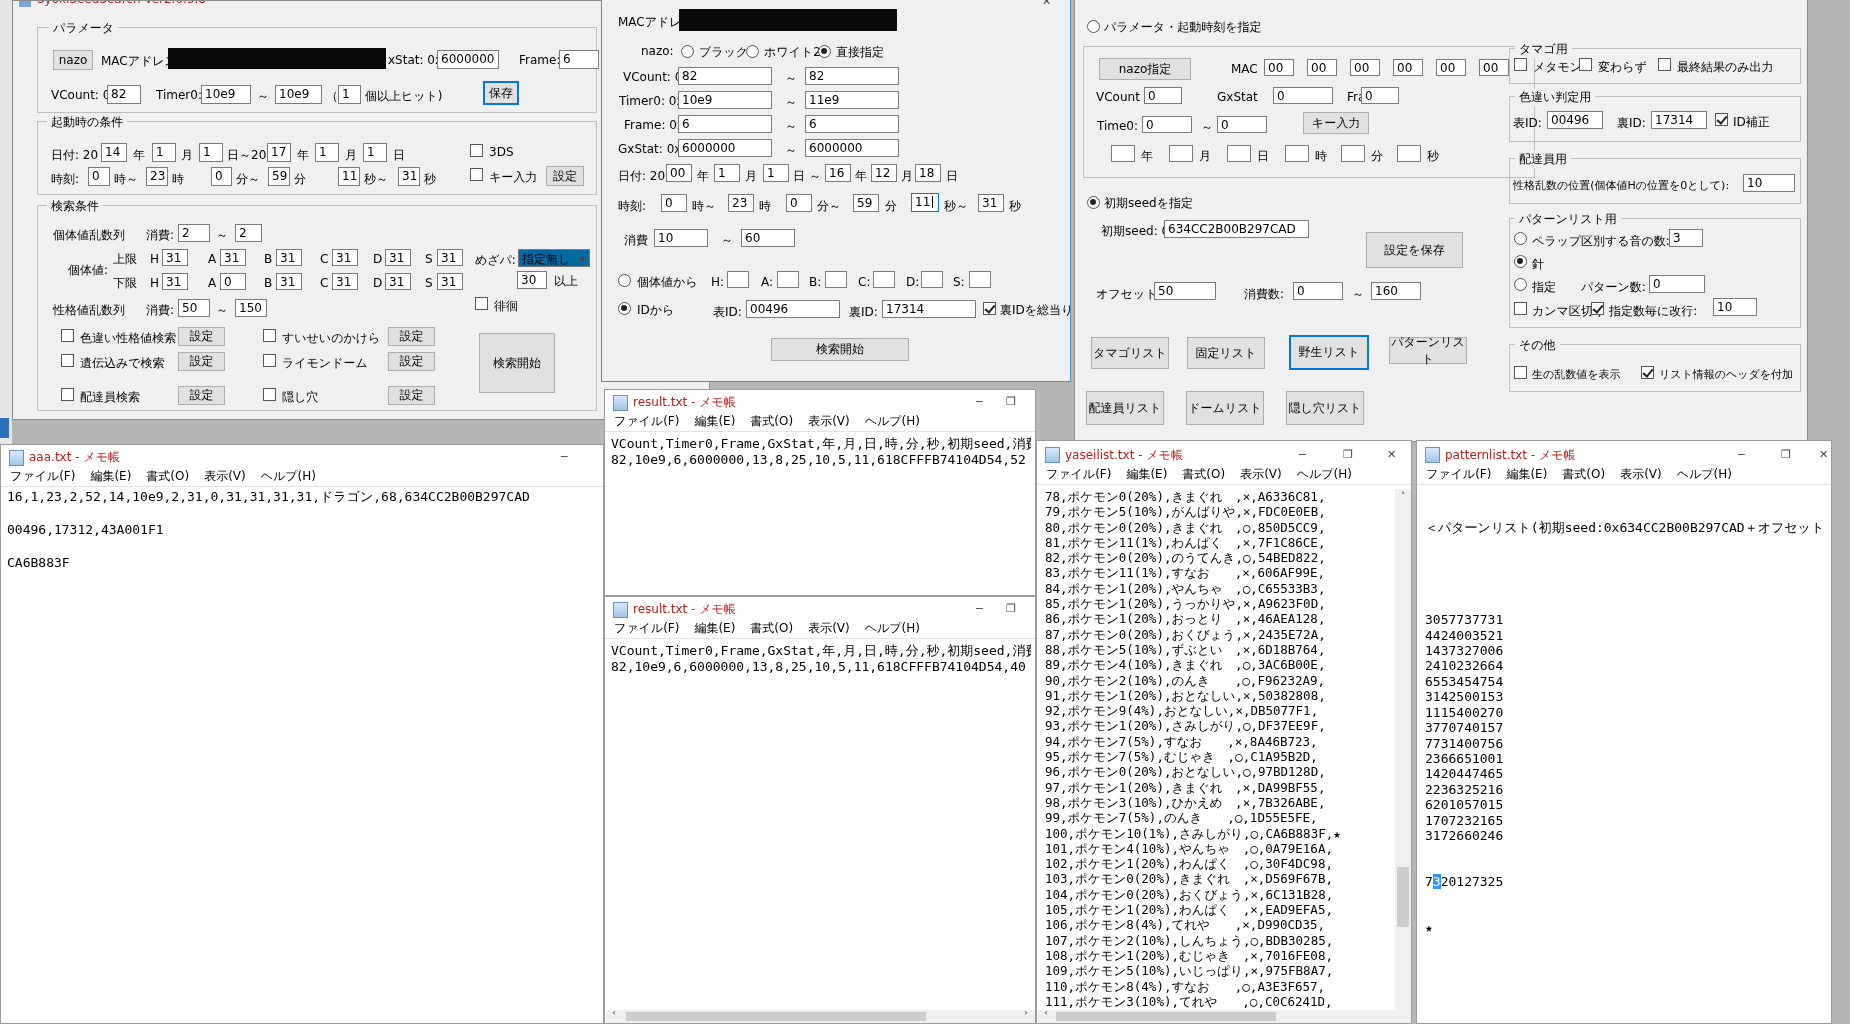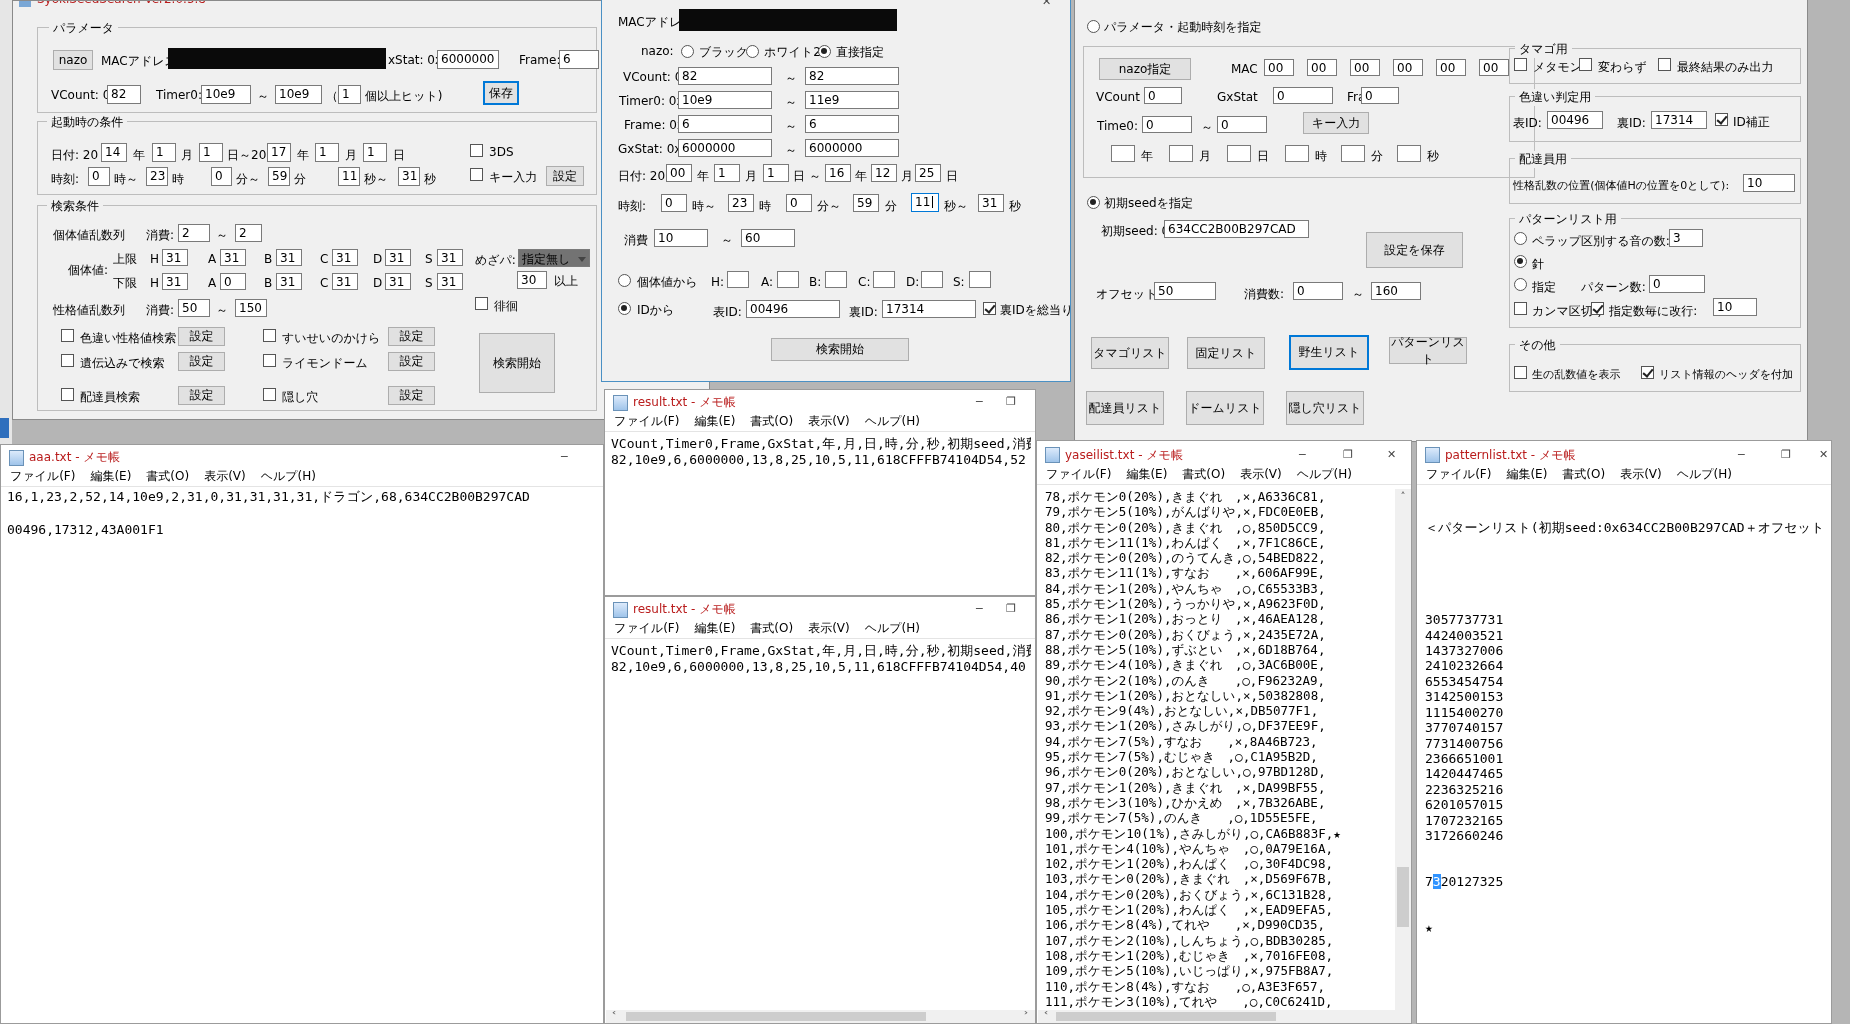--- a/index.html
+++ b/index.html
@@ -122,21 +122,21 @@
   <div class="tb" style="left:207px;top:248px;width:26px;height:17px">31</div>
   <div class="lbl" style="left:251px;top:251px">B</div>
   <div class="tb" style="left:263px;top:248px;width:26px;height:17px">31</div>
   <div class="lbl" style="left:307px;top:251px">C</div>
   <div class="tb" style="left:319px;top:248px;width:26px;height:17px">31</div>
   <div class="lbl" style="left:360px;top:251px">D</div>
   <div class="tb" style="left:372px;top:248px;width:26px;height:17px">31</div>
   <div class="lbl" style="left:412px;top:251px">S</div>
   <div class="tb" style="left:424px;top:248px;width:26px;height:17px">31</div>
   <div class="lbl" style="left:462px;top:251px">めざパ:</div>
-  <div class="tb" style="left:505px;top:248px;width:72px;height:18px;background:#737373"><span>指定無し</span><span class="ddarrow"></span></div>
+  <div class="tb" style="left:505px;top:248px;width:72px;height:18px;background:#0369a1"><span>指定無し</span><span class="ddarrow"></span></div>
   <div class="tb" style="left:504px;top:270px;width:30px;height:18px">30</div>
   <div class="lbl" style="left:541px;top:272px">以上</div>
 
   <div class="lbl" style="left:100px;top:274px">下限</div>
   <div class="lbl" style="left:137px;top:275px">H</div>
   <div class="tb" style="left:149px;top:272px;width:26px;height:17px">31</div>
   <div class="lbl" style="left:195px;top:275px">A</div>
   <div class="tb" style="left:207px;top:272px;width:26px;height:17px">0</div>
   <div class="lbl" style="left:251px;top:275px">B</div>
   <div class="tb" style="left:263px;top:272px;width:26px;height:17px">31</div>
@@ -212,21 +212,21 @@
   <div class="lbl" style="left:95px;top:168px">年</div>
   <div class="tb" style="left:112px;top:164px;width:26px;height:18px">1</div>
   <div class="lbl" style="left:143px;top:168px">月</div>
   <div class="tb" style="left:161px;top:164px;width:26px;height:18px">1</div>
   <div class="lbl" style="left:191px;top:168px">日</div>
   <div class="lbl" style="left:207px;top:168px">～</div>
   <div class="tb" style="left:223px;top:164px;width:26px;height:18px">16</div>
   <div class="lbl" style="left:253px;top:168px">年</div>
   <div class="tb" style="left:269px;top:164px;width:26px;height:18px">12</div>
   <div class="lbl" style="left:299px;top:168px">月</div>
-  <div class="tb" style="left:313px;top:164px;width:26px;height:18px">25</div>
+  <div class="tb" style="left:313px;top:164px;width:26px;height:18px">18</div>
   <div class="lbl" style="left:344px;top:168px">日</div>
 
   <div class="lbl" style="left:16px;top:198px">時刻:</div>
   <div class="tb" style="left:59px;top:194px;width:26px;height:18px">0</div>
   <div class="lbl" style="left:90px;top:198px">時～</div>
   <div class="tb" style="left:126px;top:194px;width:26px;height:18px">23</div>
   <div class="lbl" style="left:157px;top:198px">時</div>
   <div class="tb" style="left:184px;top:194px;width:26px;height:18px">0</div>
   <div class="lbl" style="left:215px;top:198px">分～</div>
   <div class="tb" style="left:251px;top:194px;width:26px;height:18px">59</div>
@@ -379,21 +379,21 @@
   <div class="np-ico" style="left:8px;top:5px"></div>
   <div class="np-t" style="left:28px;top:4px">aaa.txt - メモ帳</div>
   <div class="np-cap" style="left:560px;top:5px">─</div>
   <div class="np-menu" style="left:0;top:22px;width:602px;height:20px">
       <div class="tl">ファイル(F)</div>
       <div class="tl">編集(E)</div>
       <div class="tl">書式(O)</div>
       <div class="tl">表示(V)</div>
       <div class="tl">ヘルプ(H)</div>
     </div>
-  <div class="np-body" style="left:6px;top:44px;width:592px;height:530px;font-size:13px;line-height:16.5px"><div class="tl">16,1,23,2,52,14,10e9,2,31,0,31,31,31,31,ドラゴン,68,634CC2B00B297CAD</div><div class="tl">&nbsp;</div><div class="tl">00496,17312,43A001F1</div><div class="tl">&nbsp;</div></div>
+  <div class="np-body" style="left:6px;top:44px;width:592px;height:530px;font-size:13px;line-height:16.5px"><div class="tl">16,1,23,2,52,14,10e9,2,31,0,31,31,31,31,ドラゴン,68,634CC2B00B297CAD</div><div class="tl">&nbsp;</div><div class="tl">00496,17312,43A001F1</div><div class="tl">&nbsp;</div><div class="tl">CA6B883F</div></div>
 </div>
 
 <div class="np" style="left:604px;top:389px;width:432px;height:207px">
   <div class="np-ico" style="left:8px;top:5px"></div>
   <div class="np-t" style="left:28px;top:4px">result.txt - メモ帳</div>
   <div class="np-cap" style="left:371px;top:5px">─</div>
   <div class="np-cap" style="left:401px;top:5px">❐</div>
   <div class="np-menu" style="left:0;top:22px;width:430px;height:20px">
       <div class="tl">ファイル(F)</div>
       <div class="tl">編集(E)</div>

